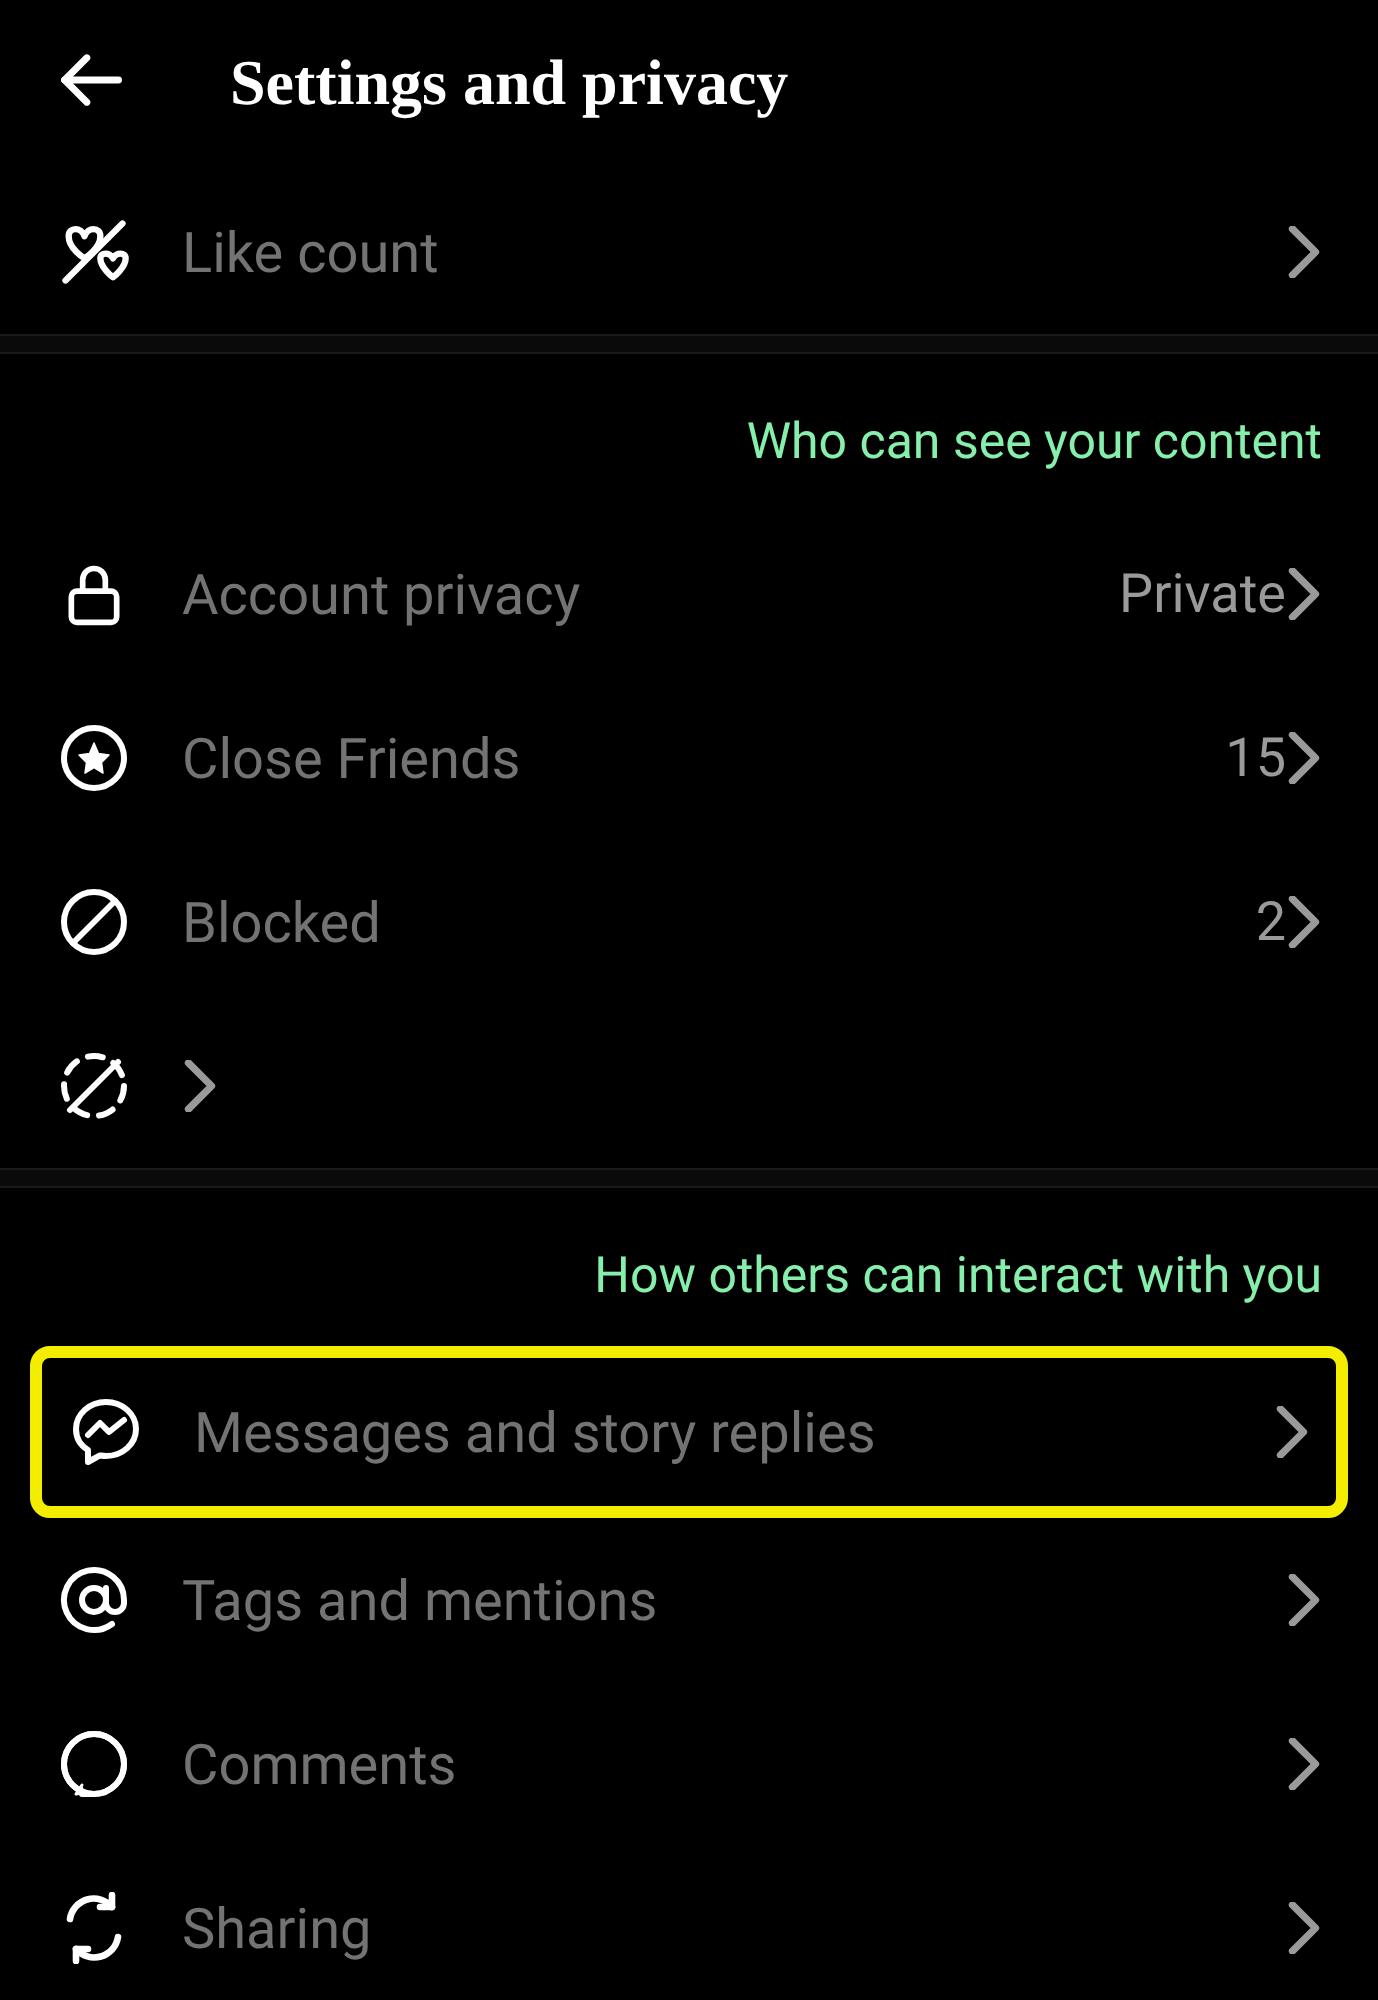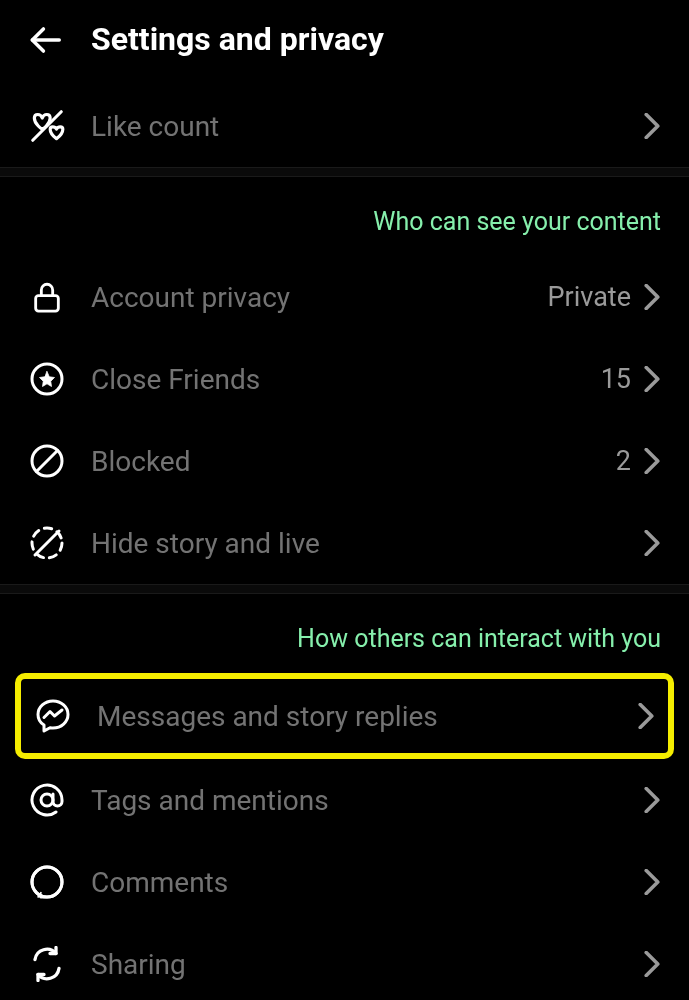--- a/index.html
+++ b/index.html
@@ -10,23 +10,24 @@
     body {
       background: #000000;
       color: #ffffff;
       font-family: -apple-system, BlinkMacSystemFont, 'Segoe UI', Roboto, Helvetica, Arial, sans-serif;
       width: 689px;
       height: 1000px;
       overflow: hidden;
     }
     .header {
       display: flex;
-      align-items: flex-start;
+      align-items: flex-end;
       padding: 20px 25px 25px 25px;
-      gap: 26px;
+      gap: 50px;
+      font-family: Liberation Serif, serif;
     }
     .back-arrow {
       width: 40px;
       height: 40px;
       display: flex;
       align-items: center;
       justify-content: center;
       cursor: pointer;
     }
     .page-title {
@@ -53,21 +54,21 @@
     .item-label {
       font-size: 28px;
       font-weight: 400;
       color: #737373;
       flex: 1;
     }
     .item-value {
       font-size: 27px;
       font-weight: 400;
       color: #9a9a9a;
-      margin-right: 12px;
+      margin-right: 0;
     }
     .chevron {
       width: 18px;
       height: 28px;
       display: flex;
       align-items: center;
       justify-content: center;
       flex-shrink: 0;
     }
     .section-header {
@@ -176,21 +177,20 @@
   </div>
 </div>
 
 <div class="list-item">
   <div class="icon-wrapper">
     <svg width="36" height="36" viewBox="0 0 24 24" fill="none" stroke="#ffffff" stroke-width="2" stroke-linecap="round" stroke-linejoin="round">
       <circle cx="12" cy="12" r="10" stroke-dasharray="5 4"></circle>
       <line x1="4" y1="20" x2="20" y2="4"></line>
     </svg>
   </div>
-  <div class="item-label">Hide story and live</div>
   <div class="chevron">
     <svg width="16" height="26" viewBox="0 0 10 18" fill="none" stroke="#9a9a9a" stroke-width="2.5" stroke-linecap="round" stroke-linejoin="round">
       <polyline points="1 1 9 9 1 17"></polyline>
     </svg>
   </div>
 </div>
 
 <div class="section-divider"></div>
 
 <div class="section-header">How others can interact with you</div>

